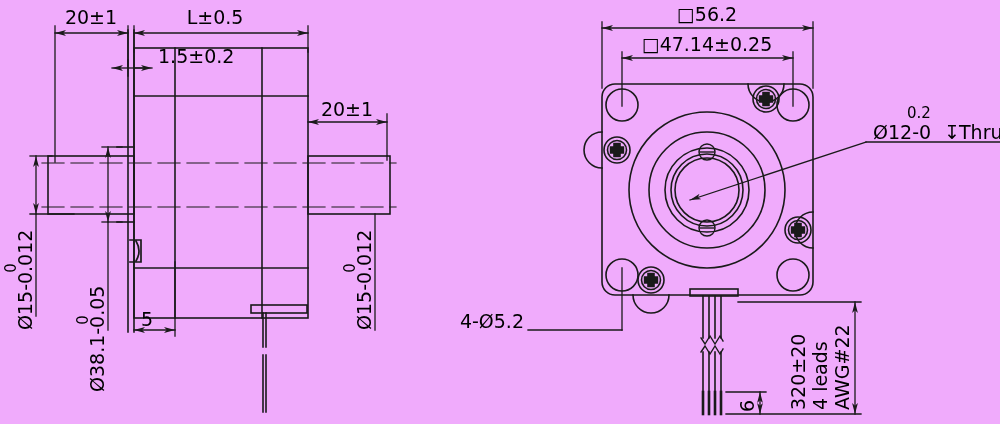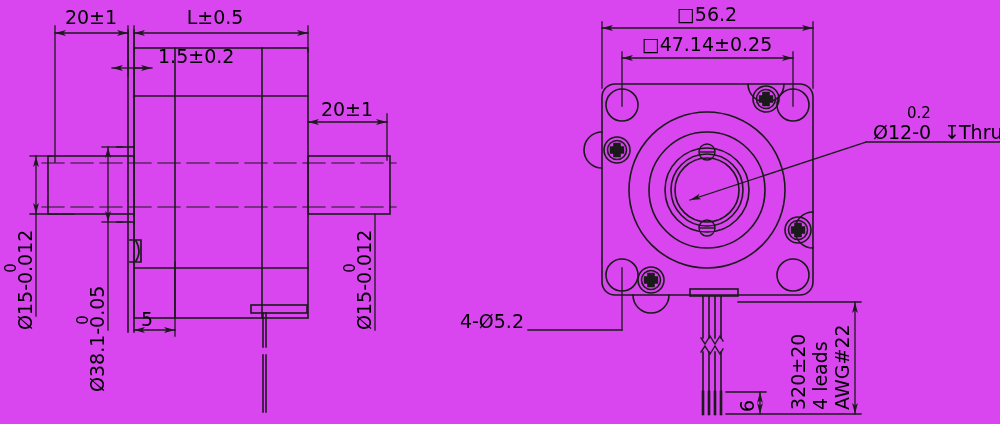--- a/index.html
+++ b/index.html
@@ -8,21 +8,21 @@
     padding: 0;
     background: #ffffff;
   }
   body {
     font-family: "DejaVu Sans", "Liberation Sans", sans-serif;
   }
   #sheet {
     position: relative;
     width: 1000px;
     height: 424px;
-    background: #d946ef;
+    background: #f0abfc;
     overflow: hidden;
   }
   #drawing {
     position: absolute;
     left: 0;
     top: 0;
     width: 1000px;
     height: 424px;
   }
   .dimtext {

